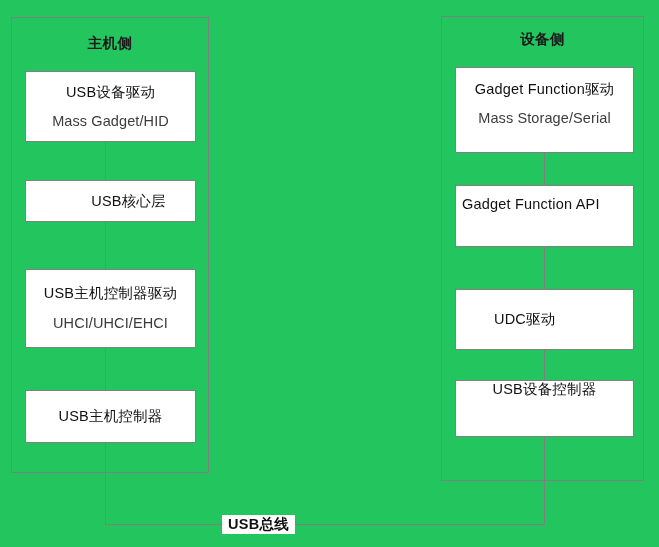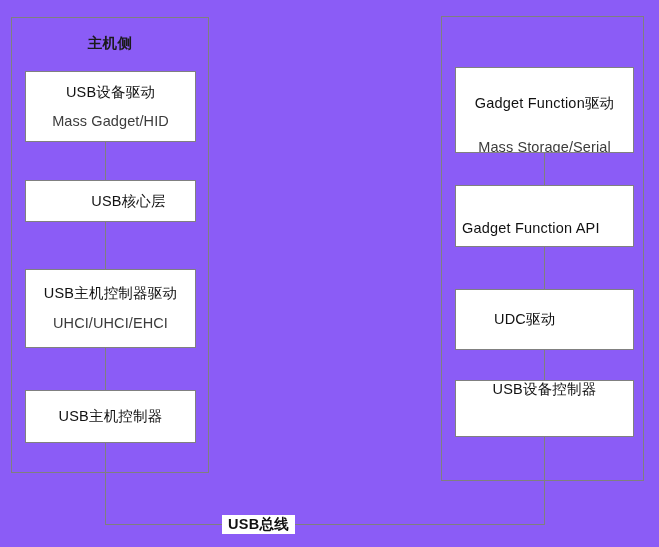--- a/index.html
+++ b/index.html
@@ -8,21 +8,21 @@
     background: #ffffff;
   }
   body {
     font-family: "Liberation Sans", "DejaVu Sans", sans-serif;
     -webkit-font-smoothing: antialiased;
   }
   #canvas {
     position: relative;
     width: 659px;
     height: 547px;
-    background: #8b5cf6;
+    background: #22c55e;
     overflow: hidden;
   }
   .container-box {
     position: absolute;
     border: 1.4px solid #7f7f7f;
     background: transparent;
     box-sizing: border-box;
   }
   .container-title {
     position: absolute;
@@ -113,29 +113,30 @@
   <div class="vline" style="left:105px; top:348px; height:42px;"></div>
 
   <div class="node" style="left:25px; top:390px; width:171px; height:53px; justify-content:center;">
     <div class="node-title">USB主机控制器</div>
   </div>
 
   <div class="vline" style="left:105px; top:443px; height:82px;"></div>
 
   <div class="container-box" style="left:441px; top:16px; width:203px; height:465px;"></div>
 
+  <div class="container-title" style="left:441px; top:30px; width:203px;">设备侧</div>
 
-  <div class="node" style="left:455px; top:67px; width:179px; height:86px; justify-content:flex-start; padding-top:27px; gap:27px;">
+  <div class="node" style="left:455px; top:67px; width:179px; height:86px; justify-content:flex-start; padding-top:13px; gap:12px;">
     <div class="node-title">Gadget Function驱动</div>
     <div class="node-sub">Mass Storage/Serial</div>
   </div>
 
   <div class="vline" style="left:544px; top:153px; height:32px;"></div>
 
-  <div class="node align-left" style="left:455px; top:185px; width:179px; height:62px; justify-content:center; padding-top:24px; padding-left:6px;">
+  <div class="node align-left" style="left:455px; top:185px; width:179px; height:62px; justify-content:flex-start; padding-top:10px; padding-left:6px;">
     <div class="node-title">Gadget Function API</div>
   </div>
 
   <div class="vline" style="left:544px; top:247px; height:42px;"></div>
 
   <div class="node align-left" style="left:455px; top:289px; width:179px; height:61px; justify-content:center; padding-left:38px;">
     <div class="node-title">UDC驱动</div>
   </div>
 
   <div class="vline" style="left:544px; top:350px; height:30px;"></div>

